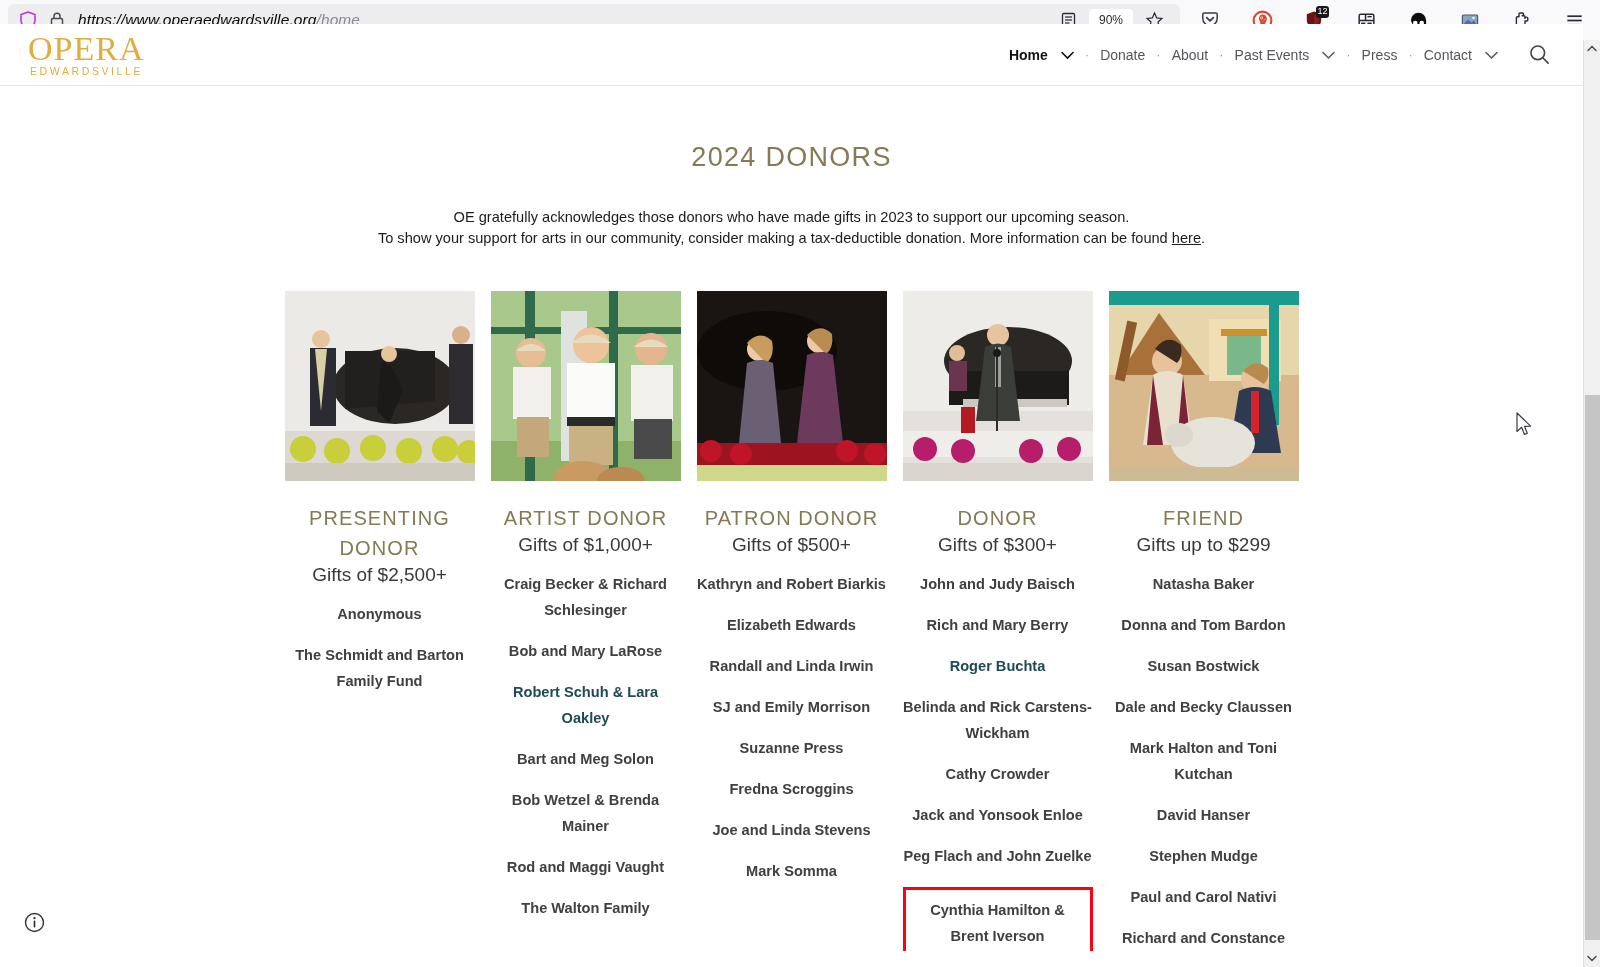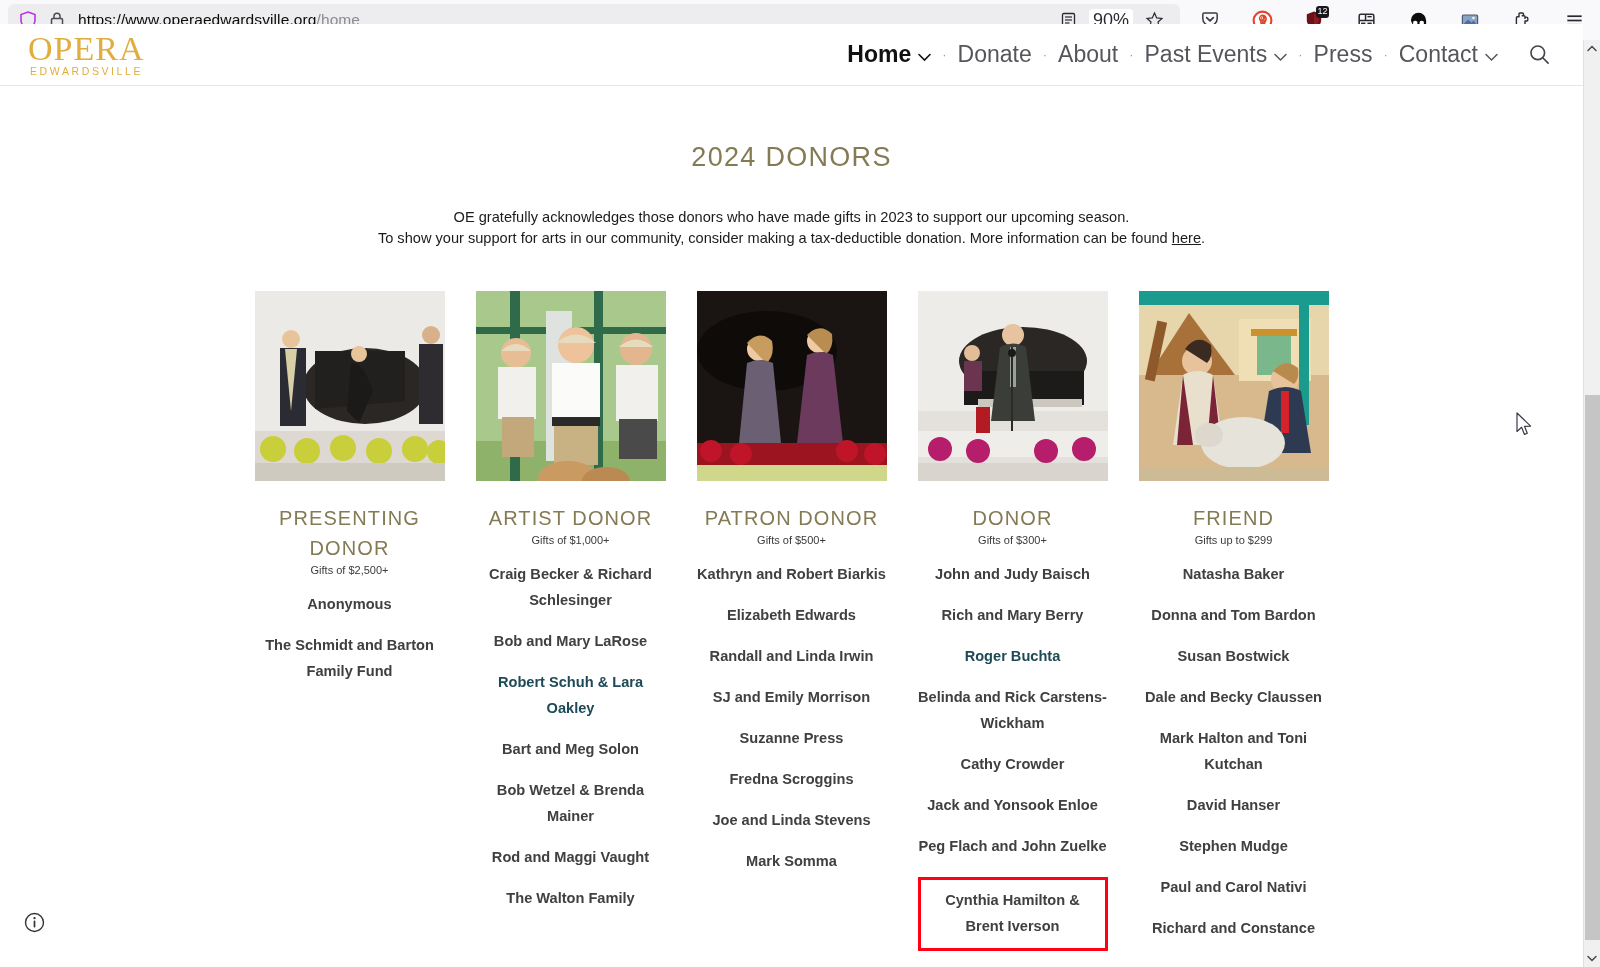--- a/index.html
+++ b/index.html
@@ -36,20 +36,21 @@
   }
 
   .shield-icon { width: 20px; height: 20px; flex: none; margin-right: 10px; }
   .lock-icon   { width: 18px; height: 18px; flex: none; margin-right: 12px; }
 
   .url-text {
     font-size: 15.5px;
     color: #0c0c0d;
     letter-spacing: 0.1px;
     white-space: nowrap;
+    font-style: italic;
   }
   .url-text .dim { color: #8b8b93; }
 
   .urlbar-actions {
     display: flex;
     align-items: center;
     gap: 2px;
     margin-left: auto;
     padding-left: 10px;
   }
@@ -61,21 +62,21 @@
     flex: none;
     position: relative;
   }
 
   .zoom-pill {
     height: 22px;
     min-width: 44px;
     background: #ffffff;
     border-radius: 4px;
     display: flex; align-items: center; justify-content: center;
-    font-size: 18px;
+    font-size: 12px;
     color: #2b2a33;
     margin: 16px 3px;
     flex: none;
   }
 
   .ext-icons {
     display: flex;
     align-items: center;
     gap: 20px;
     margin-left: 10px;
@@ -135,22 +136,22 @@
 
   .site-nav {
     margin-left: auto;
     display: flex;
     align-items: center;
     font-family: "Liberation Sans", sans-serif;
   }
   .nav-item {
     display: flex;
     align-items: flex-start;
-    gap: 7px;
-    font-size: 23px;
+    gap: 13px;
+    font-size: 14px;
     color: #55555c;
     padding: 0 2px;
     white-space: nowrap;
   }
   .nav-item.active { color: #111; font-weight: bold; }
   .nav-sep { color: #9a9a9a; padding: 0 9px; font-size: 13px; }
   .nav-search { margin-left: 26px; }
 
   
   .content { padding-top: 24px; }
@@ -171,21 +172,21 @@
     font-size: 14.6px;
     color: #1b1b1b;
     line-height: 21px;
   }
   .intro a { color: #1b1b1b; text-decoration: underline; }
 
   
   .columns {
     display: flex;
     justify-content: center;
-    gap: 31px;
+    gap: 16px;
     margin-top: 42px;
     padding: 0 32px;
   }
   .col { width: 190px; text-align: center; }
 
   .col-photo {
     width: 190px;
     height: 190px;
     overflow: hidden;
     position: relative;
@@ -194,21 +195,21 @@
   .col-photo svg { display: block; width: 190px; height: 190px; }
 
   .tier-name {
     font-size: 20px;
     letter-spacing: 1.1px;
     color: #847a54;
     line-height: 30px;
     font-weight: 400;
   }
   .tier-gift {
-    font-size: 11px;
+    font-size: 19px;
     color: #3a3a3a;
     margin-top: 1px;
     margin-bottom: 14px;
   }
 
   .donor {
     font-size: 14.6px;
     color: #404040;
     line-height: 26px;
     margin-top: 15px;

